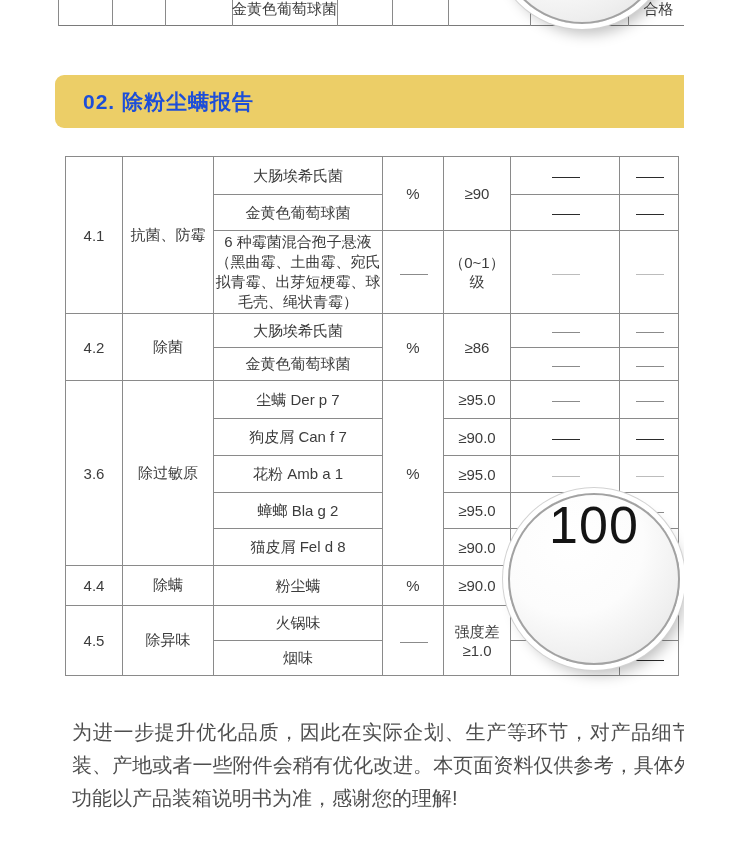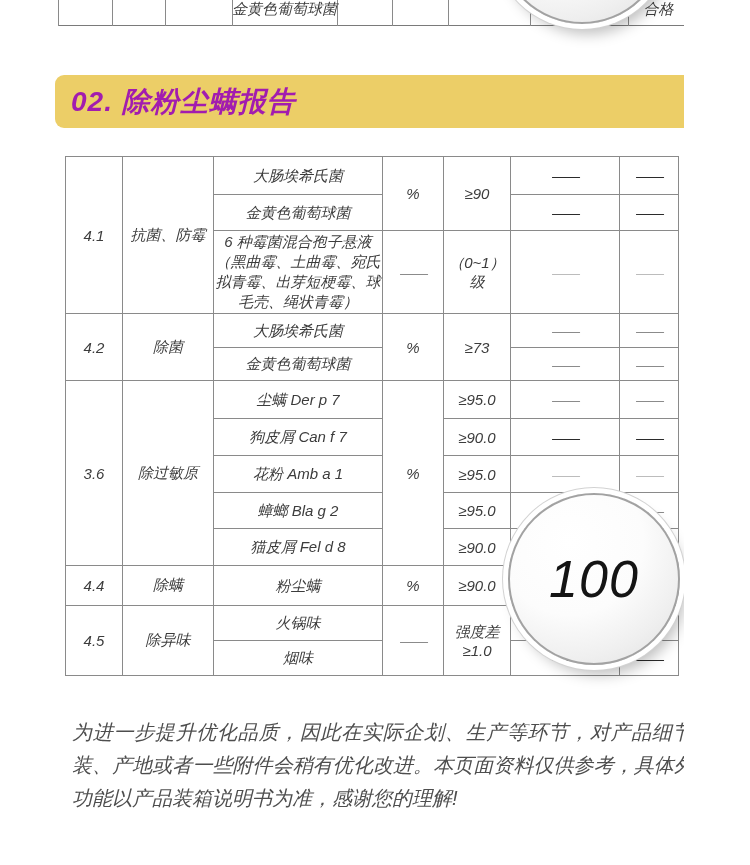--- a/index.html
+++ b/index.html
@@ -1,39 +1,39 @@
 <!DOCTYPE html>
 <html><head>
 <meta charset="utf-8">
 <style>
   html,body{margin:0;padding:0;background:#ffffff;}
   .page{position:relative;width:684px;height:865px;background:#ffffff;overflow:hidden;
-        font-family:"Liberation Sans","DejaVu Sans",sans-serif;color:#3c3c3c;font-style:italic;}
+        font-family:"Liberation Sans","DejaVu Sans",sans-serif;color:#3c3c3c;}
 
   
   .top-table{position:absolute;left:58px;top:0;width:632px;height:25px;
              border-bottom:1px solid #7a7a7a;}
   .vline{position:absolute;top:0;width:1px;height:26px;background:#8a8a8a;}
   .tt-text{position:absolute;top:-1px;height:20px;line-height:20px;font-size:15px;
            text-align:center;color:#3c3c3c;}
 
   
   .badge{position:absolute;border-radius:50%;
          background:radial-gradient(circle at 36% 28%, #ffffff 0%, #fcfcfc 45%, #efefef 72%, #dedede 100%);
          border:2px solid #a2a2a2;
          box-shadow:0 0 0 5px #ffffff, 0 0 0 6px #d2d2d2, 6px 10px 14px rgba(0,0,0,0.25);
-         display:flex;align-items:center;justify-content:center;z-index:6;}
+         display:flex;align-items:flex-start;justify-content:center;z-index:6;}
   .badge-top{left:498px;top:-144px;width:164px;height:164px;}
   .badge-main{left:508px;top:493px;width:168px;height:168px;}
   .badge-main span{font-size:52px;color:#141414;letter-spacing:1px;}
 
   
   .banner{position:absolute;left:55px;top:75px;width:647px;height:53px;border-radius:9px;
           background:#ecce67;display:flex;align-items:center;}
-  .banner span{margin-left:16px;font-size:28px;font-weight:bold;color:#a21caf;letter-spacing:1px;}
+  .banner span{margin-left:28px;font-size:21px;font-weight:bold;color:#1d4ed8;letter-spacing:1px;}
 
   
   table.report{position:absolute;left:65px;top:156px;width:613px;border-collapse:collapse;
                table-layout:fixed;z-index:1;}
   table.report td{border:1px solid #8a8a8a;text-align:center;vertical-align:middle;
                   font-size:15px;color:#3c3c3c;padding:0;}
   table.report{border:1px solid #6f6f6f;}
   td.c-item{padding:2px 5px;line-height:20px;}
   td.c-std{line-height:19px;}
   .two-line span{display:block;line-height:19px;}
@@ -105,21 +105,21 @@
           <span>级</span>
         </td>
         <td class="c-res"><span class="dash d-light">——</span></td>
         <td class="c-res"><span class="dash d-light">——</span></td>
       </tr>
       <tr style="height:34px">
         <td rowspan="2" class="c-no">4.2</td>
         <td rowspan="2" class="c-cat">除菌</td>
         <td class="c-item">大肠埃希氏菌</td>
         <td rowspan="2" class="c-unit">%</td>
-        <td rowspan="2" class="c-std">≥73</td>
+        <td rowspan="2" class="c-std">≥86</td>
         <td class="c-res"><span class="dash d-mid">——</span></td>
         <td class="c-res"><span class="dash d-mid">——</span></td>
       </tr>
       <tr style="height:33px">
         <td class="c-item">金黄色葡萄球菌</td>
         <td class="c-res"><span class="dash d-mid">——</span></td>
         <td class="c-res"><span class="dash d-mid">——</span></td>
       </tr>
       <tr style="height:38px">
         <td rowspan="5" class="c-no">3.6</td>

